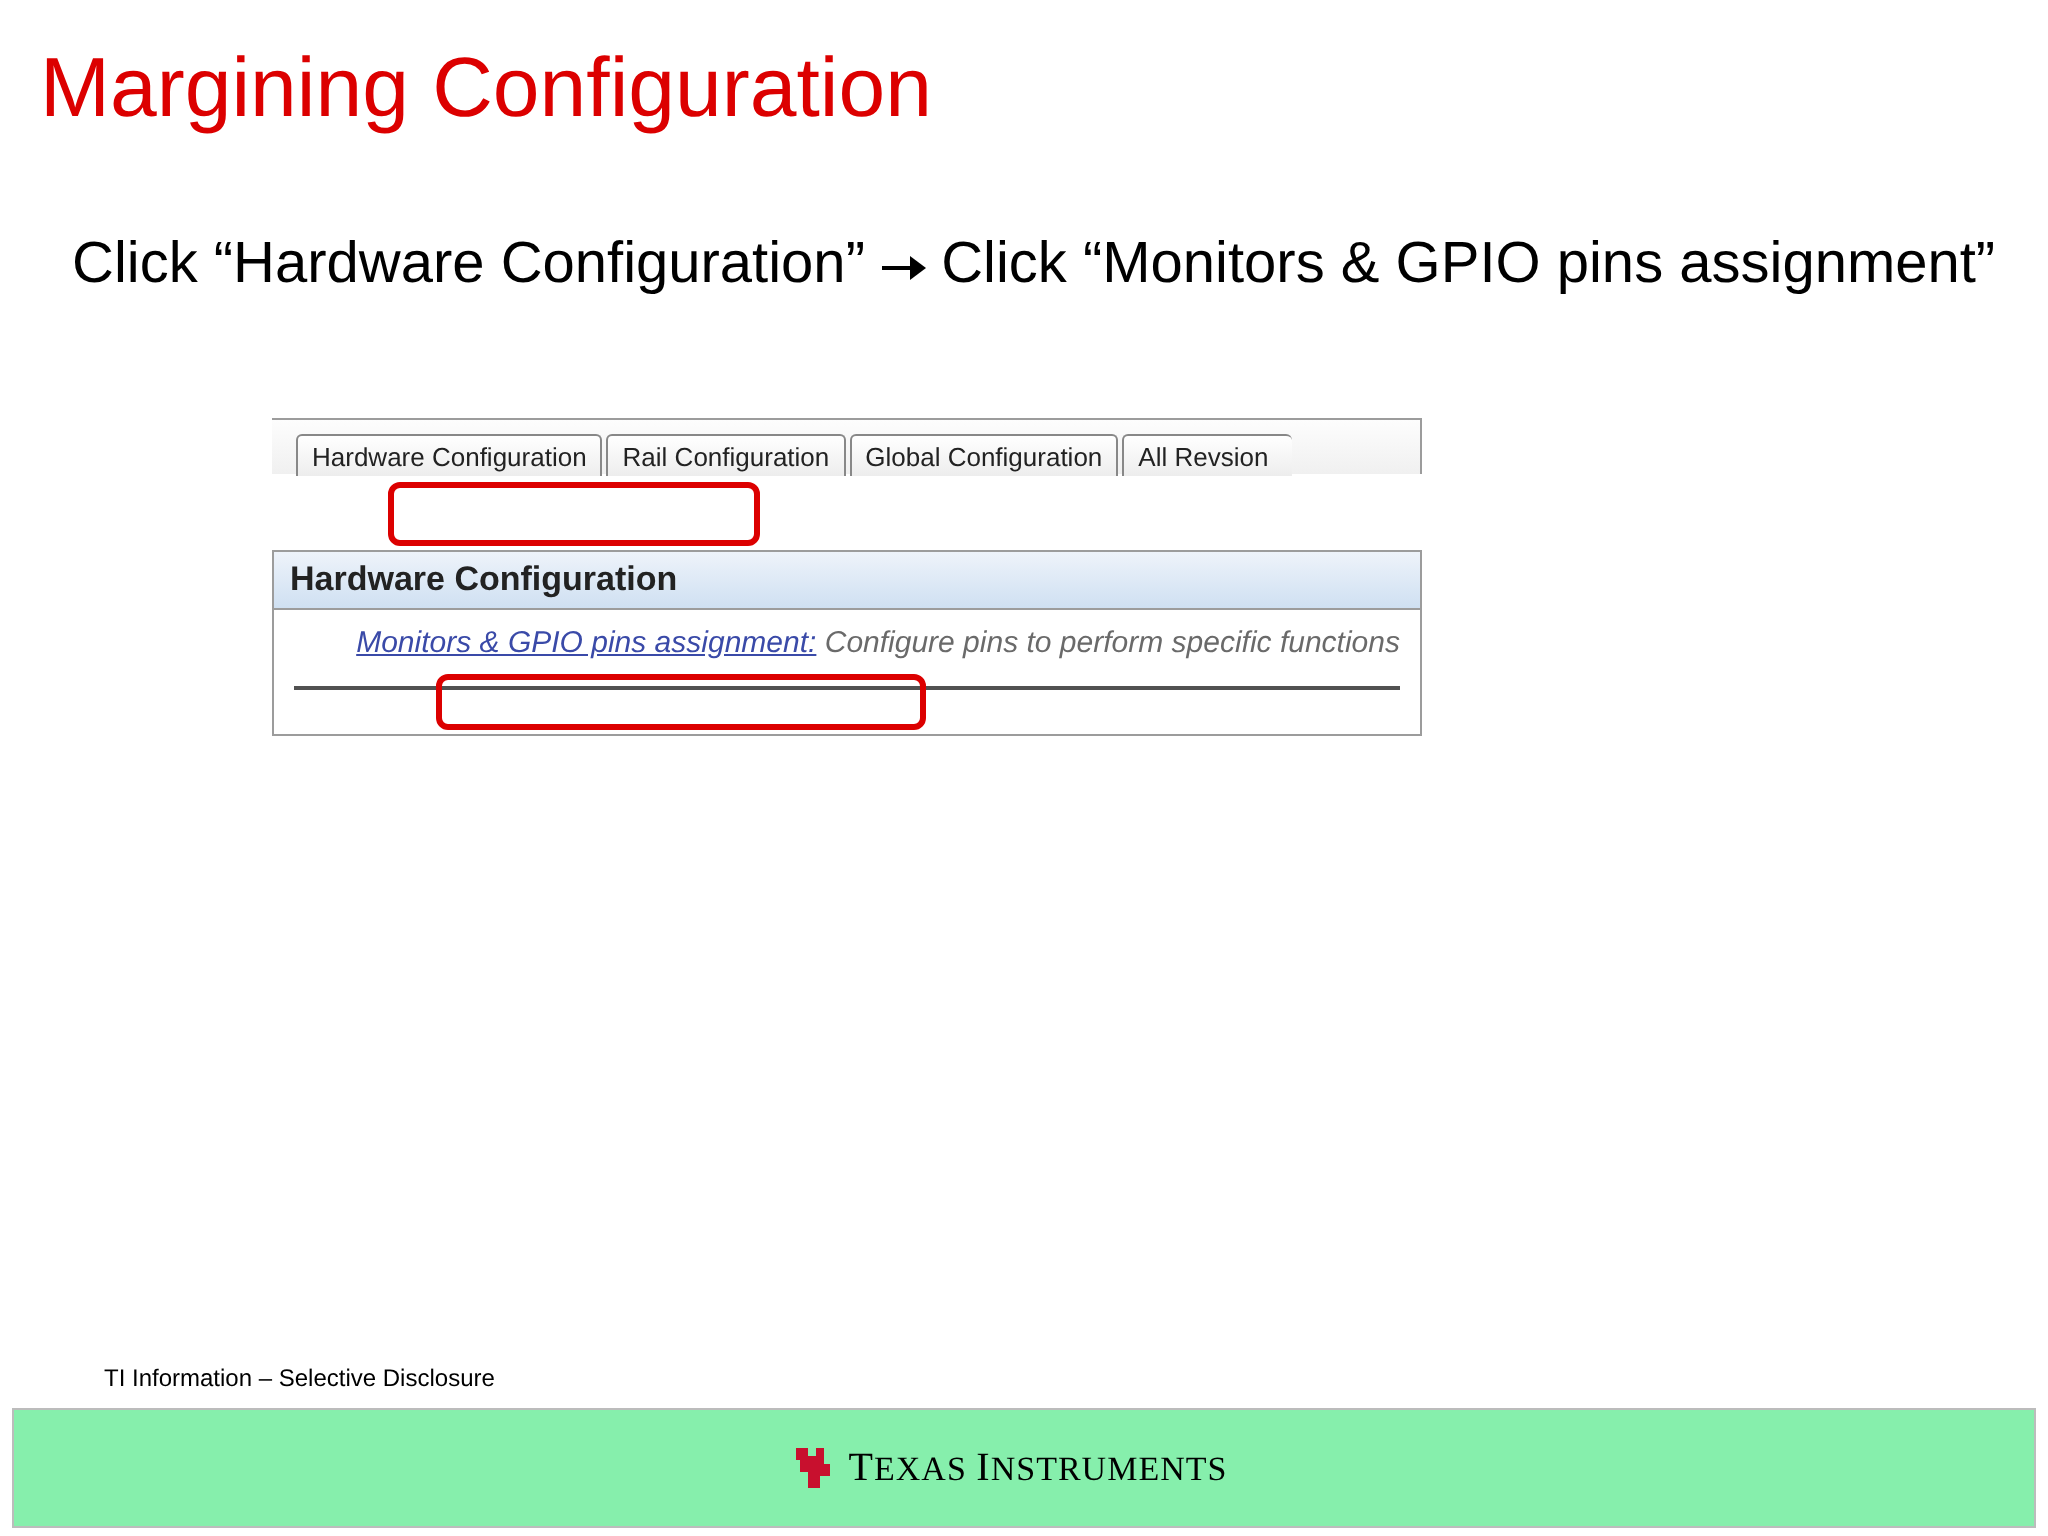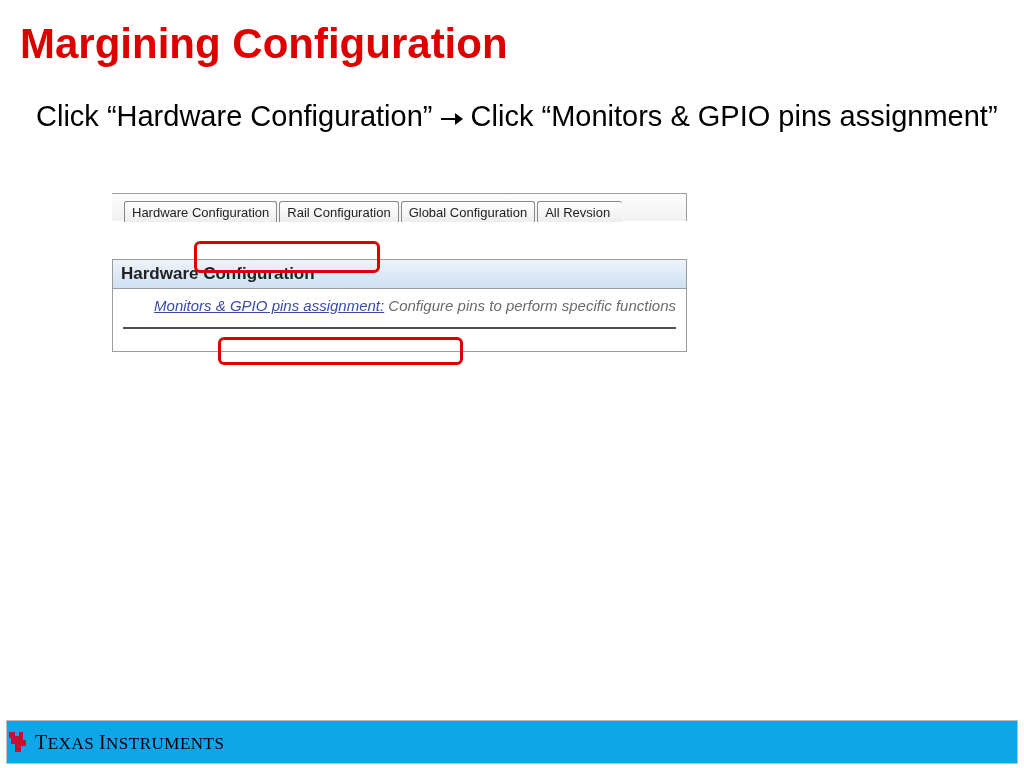--- a/index.html
+++ b/index.html
@@ -13,35 +13,35 @@
   }
   .slide {
     width: 100%;
     height: 100%;
     position: relative;
     padding: 20px 20px 0 20px;
   }
   .title {
     color: #dc0000;
     font-size: 42px;
-    font-weight: bold;
-    margin-bottom: 32px;
+    font-weight: normal;
+    margin-bottom: 48px;
   }
   .instruction {
     font-size: 29px;
     color: #000;
     margin-left: 16px;
     margin-bottom: 60px;
   }
   .arrow-icon {
     display: inline-block;
     vertical-align: baseline;
   }
   .screenshot {
-    margin-left: 92px;
+    margin-left: 116px;
     width: 575px;
   }
   .tab-row {
     display: flex;
     align-items: flex-end;
     border-top: 1px solid #9c9c9c;
     border-right: 1px solid #9c9c9c;
     height: 28px;
     padding-left: 12px;
     background: linear-gradient(#fdfdfd,#f0f0f0);
@@ -116,26 +116,26 @@
     bottom: 4px;
   }
   .footer-info {
     font-size: 12px;
     color: #000;
     margin-left: 46px;
     margin-bottom: 8px;
   }
   .footer-bar {
     border: 1px solid #bcbcbc;
-    height: 44px;
+    height: 60px;
     display: flex;
-    justify-content: flex-start;
+    justify-content: center;
     align-items: center;
     padding-right: 14px;
-    background: #0ea5e9;
+    background: #86efac;
   }
   .ti-logo {
     display: flex;
     align-items: center;
   }
   .ti-logo svg { margin-right: 6px; }
   .ti-text {
     font-family: "Times New Roman", serif;
     font-size: 17px;
     letter-spacing: 0.5px;
@@ -175,20 +175,21 @@
         </div>
         <div class="divider"></div>
       </div>
     </div>
   </div>
 
   <div class="red-box-tab"></div>
   <div class="red-box-link"></div>
 
   <div class="footer">
+    <div class="footer-info">TI Information – Selective Disclosure</div>
     <div class="footer-bar">
       <div class="ti-logo">
         <svg width="22" height="24" viewBox="0 0 22 24">
           <path d="M2 2 L8 2 L8 6 L12 6 L12 2 L16 2 L16 10 L19 10 L19 16 L14 16 L14 22 L8 22 L8 14 L4 14 L4 8 L2 8 Z" fill="#c8102e"></path>
         </svg>
         <span class="ti-text">
           <span style="font-size:20px">T</span><span>EXAS </span><span style="font-size:20px">I</span><span>NSTRUMENTS</span>
         </span>
       </div>
     </div>

